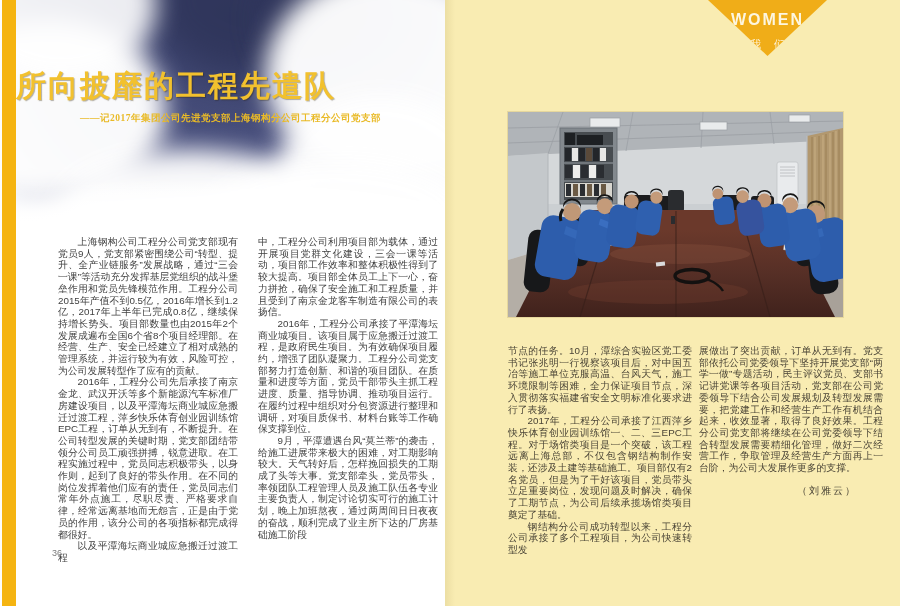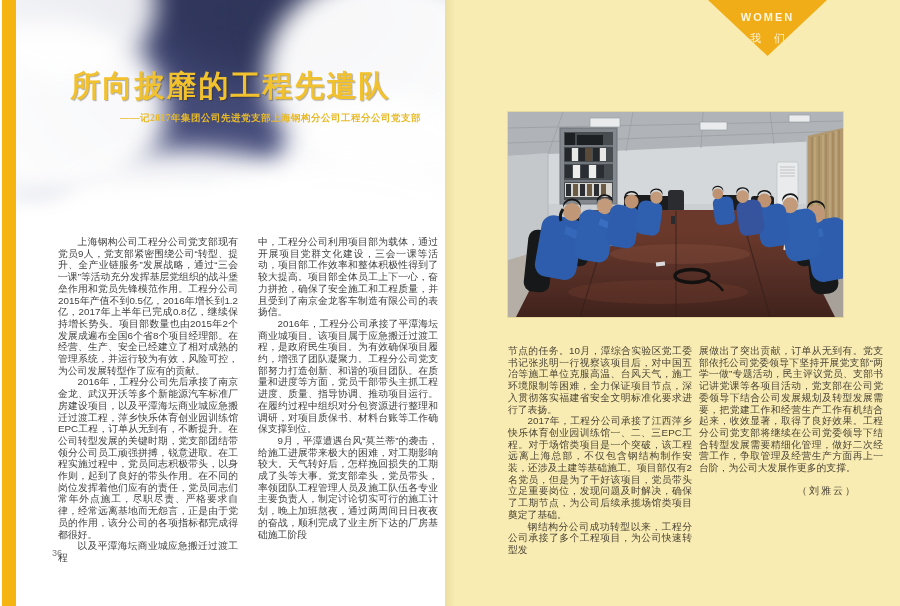--- a/index.html
+++ b/index.html
@@ -17,40 +17,40 @@
   .c2{left:-50px;top:-70px;width:190px;height:150px;opacity:.9}
   .c3{right:-70px;top:-30px;width:250px;height:210px;opacity:.97}
   .c4{right:-40px;top:95px;width:210px;height:170px;opacity:.95}
   .c5{left:40px;top:150px;width:270px;height:120px;opacity:.95}
   .c6{left:190px;top:162px;width:260px;height:110px;opacity:.95}
   .c7{left:-30px;top:185px;width:500px;height:100px;filter:blur(9px)}
   .d1{left:130px;top:-80px;width:230px;height:160px;opacity:.85}
   .d2{left:255px;top:-40px;width:170px;height:120px;opacity:.7}
   .skyfade{position:absolute;left:0;bottom:0;width:100%;height:46px;
            background:linear-gradient(180deg, rgba(255,255,255,0), #ffffff);}
-  .title{position:absolute;left:0;top:66px;width:100%;text-align:center;z-index:3;margin:0;
+  .title{position:absolute;left:0;top:66px;width:100%;z-index:3;margin:0;
          color:#f2c12e;font-size:30px;font-weight:bold;letter-spacing:2px;
          text-shadow:1px 1px 1px rgba(40,30,0,.35);}
   .subtitle{position:absolute;left:0;top:112px;width:100%;text-align:center;z-index:3;
             color:#e9ba27;font-size:9.5px;font-weight:bold;letter-spacing:.5px;
-            font-family:"Liberation Serif", serif;padding-left:40px;}
+            font-family:"Liberation Serif", serif;}
   .lp-cols{position:absolute;left:42px;top:236px;width:380px;display:flex;gap:20px;}
   .col{width:182px;}
   .col p{margin:0;font-size:9.8px;line-height:11.7px;color:#3f3f3f;
          text-align:justify;text-indent:2em;}
   .col p.cont{text-indent:0;}
   .pagenum{position:absolute;left:36px;top:548px;font-size:9px;color:#7a7a7a;}
   
   .right-page{position:absolute;left:445px;top:0;width:455px;height:606px;background:#f9ecb2;}
   .right-page::before{content:"";position:absolute;left:0;top:0;width:10px;height:100%;
                       background:linear-gradient(90deg, rgba(120,100,30,.10), rgba(120,100,30,0));}
   .corner-tag{position:absolute;left:263px;top:0;width:119px;height:56px;background:#f0ad18;
               -webkit-clip-path:polygon(0 0,100% 0,50% 100%);clip-path:polygon(0 0,100% 0,50% 100%);
               display:flex;flex-direction:column;align-items:center;z-index:4;}
-  .tag-en{color:#fdf6e0;font-size:11px;font-weight:bold;letter-spacing:2px;margin-top:11px;}
+  .tag-en{color:#fdf6e0;font-size:16px;font-weight:bold;letter-spacing:2px;margin-top:11px;}
   .tag-zh{color:#fdf6e0;font-size:11px;letter-spacing:5px;margin-top:8px;padding-left:5px;}
   .photo{position:absolute;left:63px;top:112px;width:335px;height:205px;overflow:hidden;
          box-shadow:0 0 0 1px rgba(120,100,40,.15);}
   .photo svg{display:block;width:100%;height:100%;}
   .rp-cols{position:absolute;left:62px;top:345px;width:376px;display:flex;gap:7px;justify-content:flex-end;}
   .rp-cols .col{width:184px;}
   .rp-cols .col p{color:#4a4436;}
   .byline{margin-top:10px;text-align:right;padding-right:26px;font-size:10px;color:#4a4436;
           letter-spacing:2px;}
 </style>

